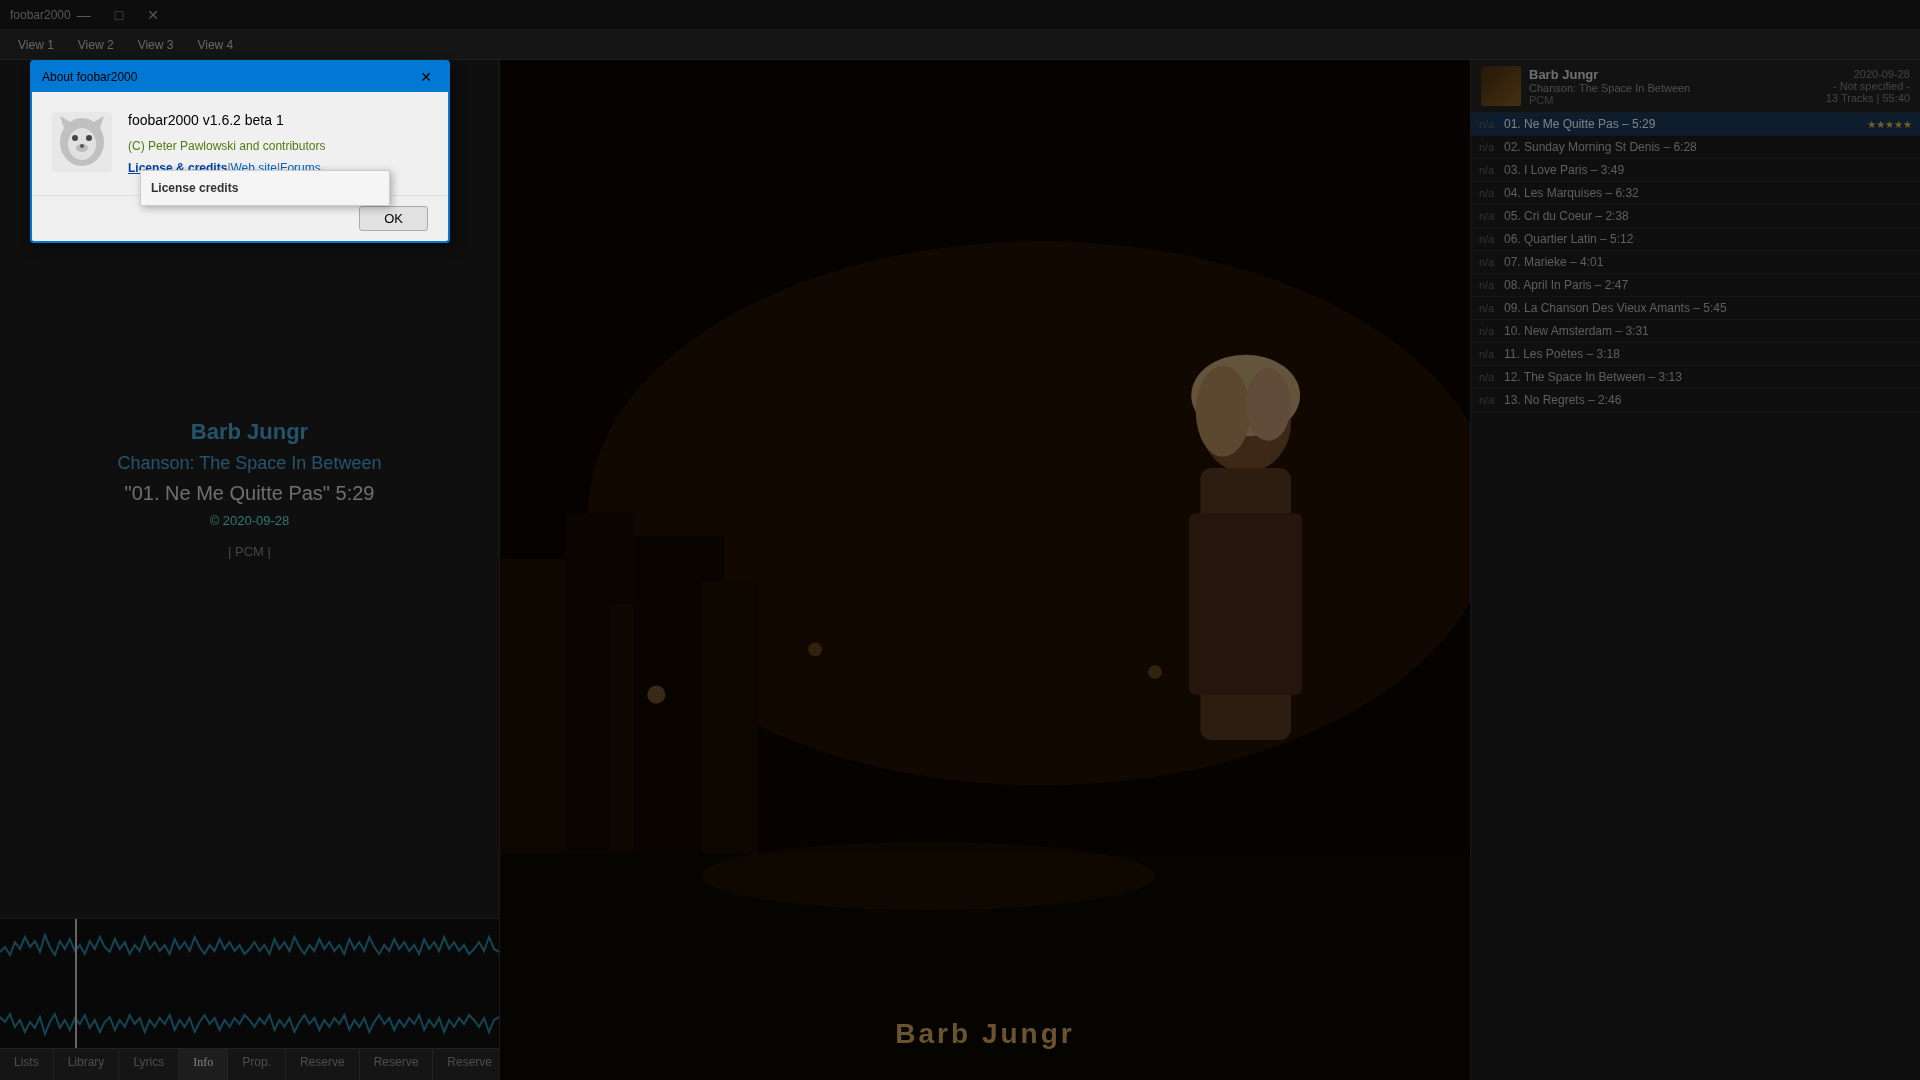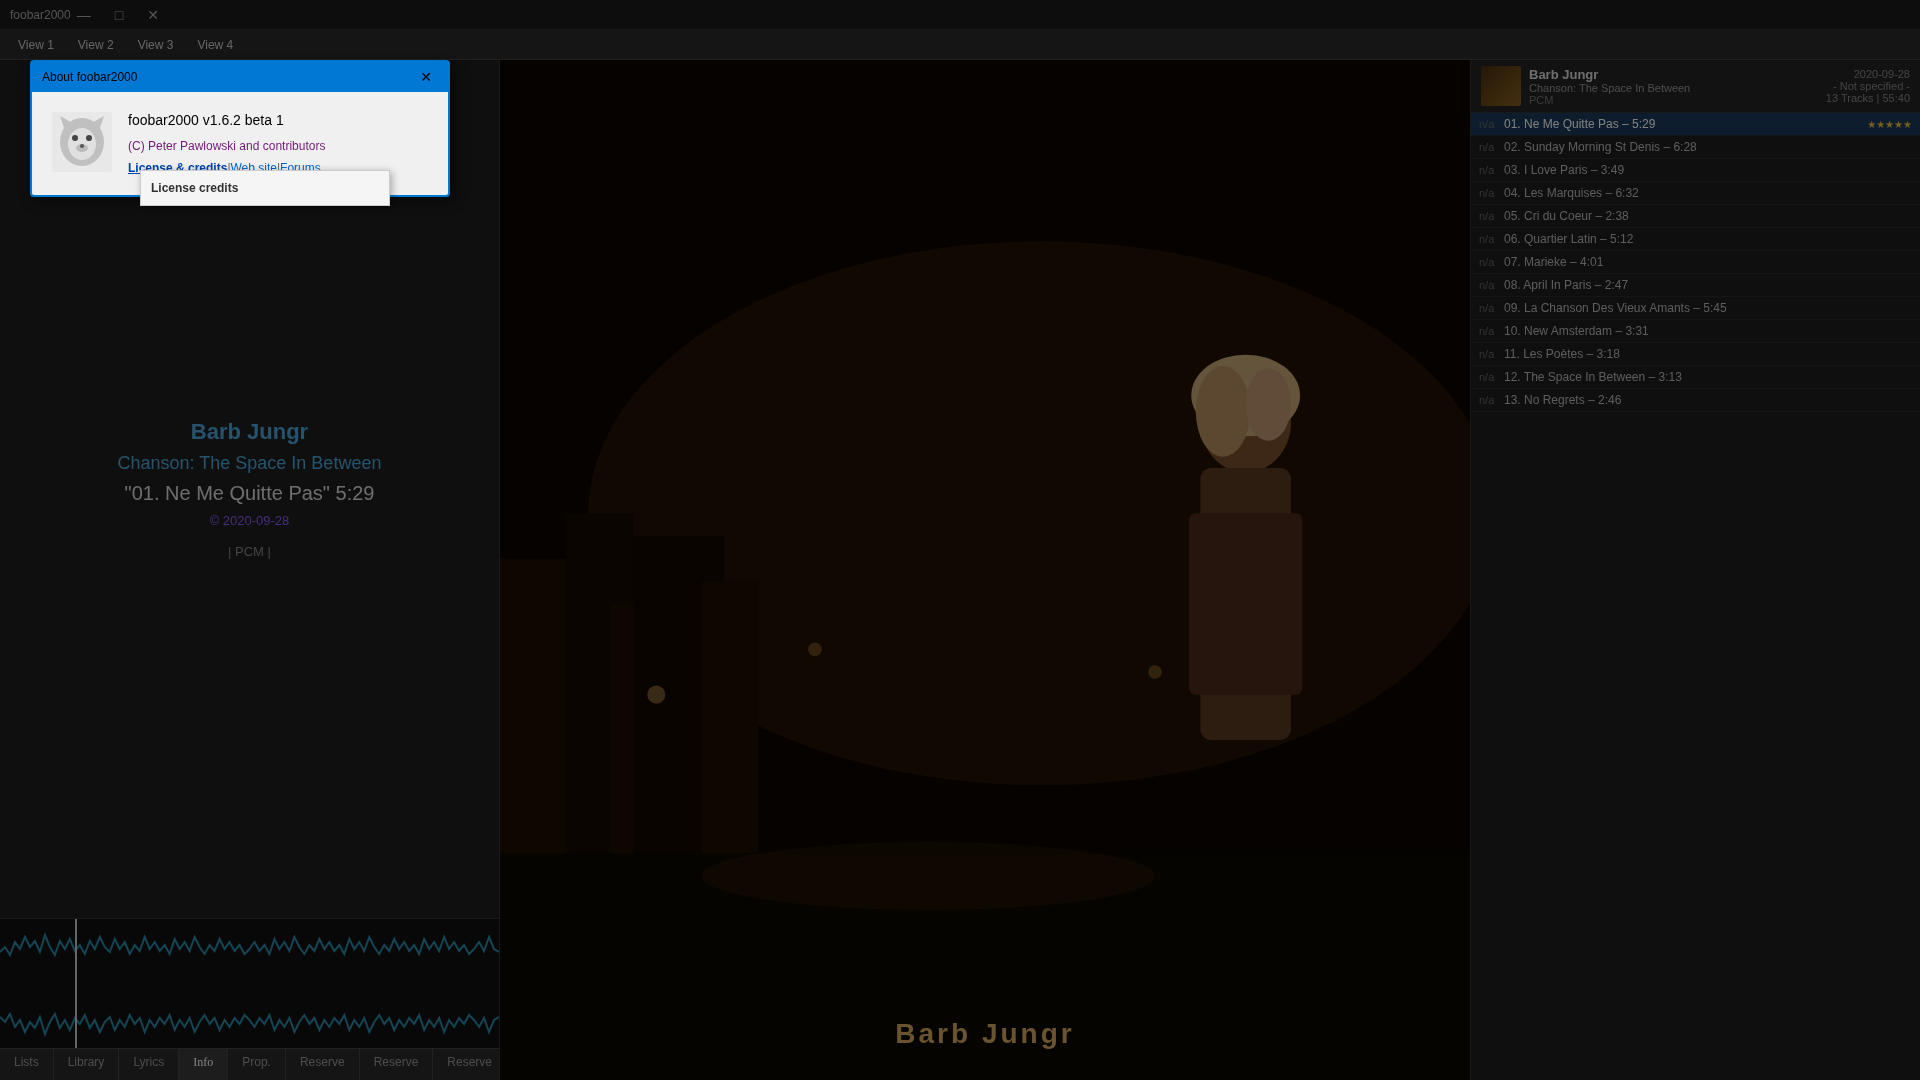--- a/index.html
+++ b/index.html
@@ -79,21 +79,21 @@
       color: #4da6d9;
       font-size: 18px;
       margin-bottom: 8px;
     }
     .np-track {
       color: #ddd;
       font-size: 20px;
       margin-bottom: 8px;
     }
     .np-year {
-      color: #8b5cf6;
+      color: #5eead4;
       font-size: 13px;
       margin-bottom: 16px;
     }
     .np-format {
       color: #888;
       font-size: 13px;
     }
 
     
     #waveform-area {
@@ -294,21 +294,21 @@
     .dialog-icon svg { width: 60px; height: 60px; }
     .dialog-text { flex: 1; }
     .dialog-appname {
       font-size: 14px;
       font-weight: normal;
       color: #000;
       margin-bottom: 6px;
     }
     .dialog-copyright {
       font-size: 12px;
-      color: #701a75;
+      color: #4d7c0f;
       margin-bottom: 8px;
       margin-top: 11px;
     }
     .dialog-links {
       font-size: 12px;
       display: flex;
       align-items: center;
     }
     .dialog-link {
       color: #0066cc;
@@ -561,18 +561,21 @@
         <div class="dialog-copyright">(C) Peter Pawlowski and contributors</div>
         <div class="dialog-links">
           <span class="dialog-link active-link">License &amp; credits</span>
           <span class="dialog-sep">|</span>
           <span class="dialog-link">Web site</span>
           <span class="dialog-sep">|</span>
           <span class="dialog-link">Forums</span>
         </div>
       </div>
     </div>
+    <div id="dialog-footer">
+      <button class="dialog-ok-btn">OK</button>
+    </div>
   </div>
 
   <div id="license-panel">
     <strong>License credits</strong>
   </div>
 </div>
 
 </body></html>

